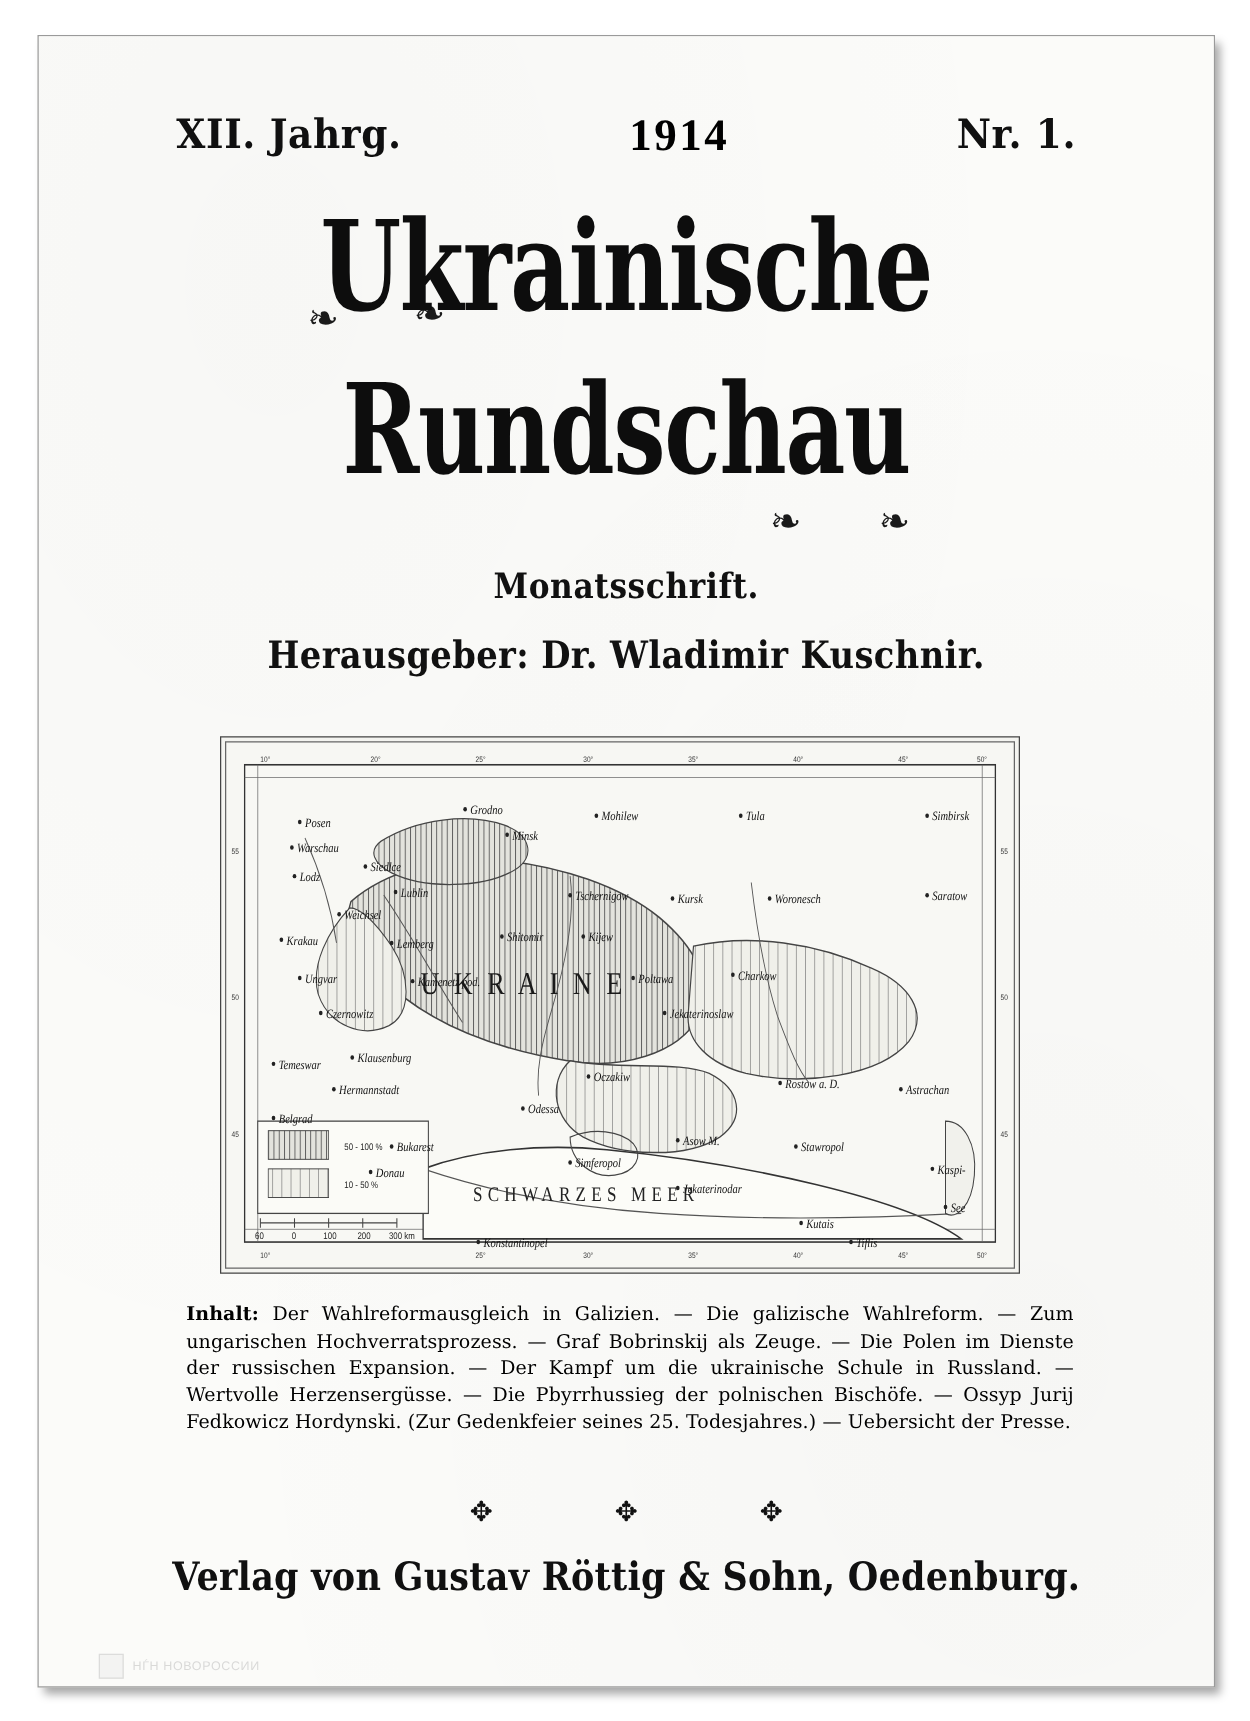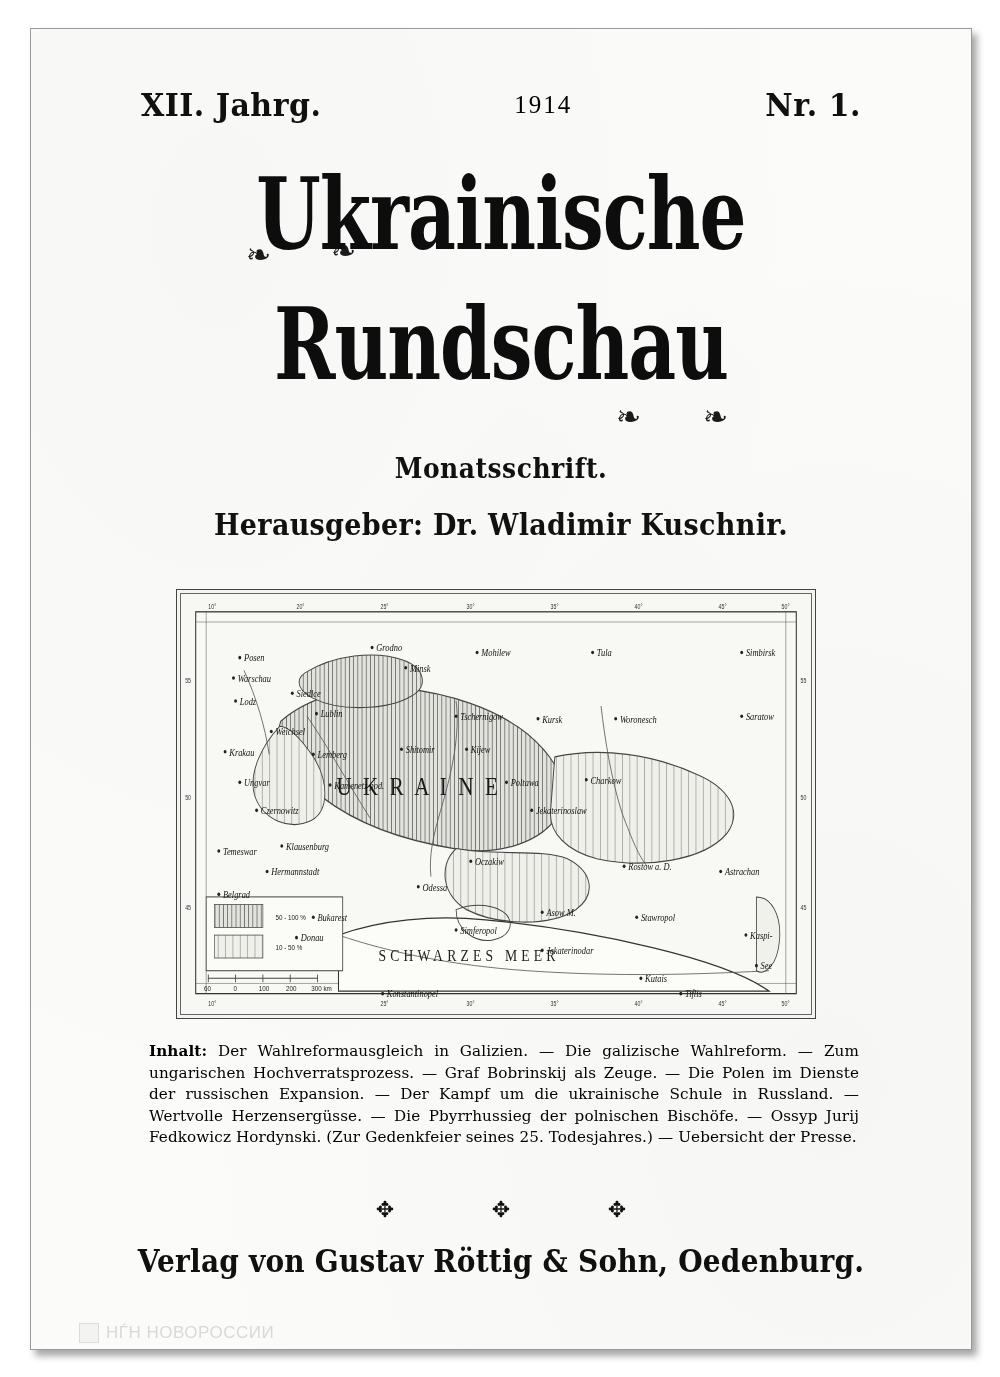--- a/index.html
+++ b/index.html
@@ -47,21 +47,21 @@
     box-sizing: border-box;
   }
   .fraktur {
     font-family: "DejaVu Serif", serif;
     font-weight: bold;
     color: #101010;
     letter-spacing: 0.5px;
     transform: scaleY(1.08);
   }
   .header-jahrg { font-size: 30px; }
-  .header-year  { font-size: 25px; font-family: "Liberation Serif", serif; font-weight: normal; letter-spacing: 2px;}
+  .header-year  { font-size: 36px; font-family: "Liberation Serif", serif; font-weight: bold; letter-spacing: 2px;}
   .header-nr    { font-size: 30px; }
 
   
   .masthead {
     position: absolute;
     top: 112px;
     left: 0;
     width: 100%;
     text-align: center;
   }
@@ -213,21 +213,21 @@
     gap: 7px;
     opacity: 0.45;
   }
   .watermark .wm-box {
     width: 18px; height: 18px;
     border: 1px solid #b7b7b7;
     background: #eaeaea;
   }
   .watermark .wm-text {
     font-family: "Liberation Sans", sans-serif;
-    font-size: 17px;
+    font-size: 10px;
     color: #b0b0b0;
     letter-spacing: 0.5px;
   }
 </style>
 </head>
 <body>
 
 <div class="page-frame">
   <div class="paper"></div>
 

